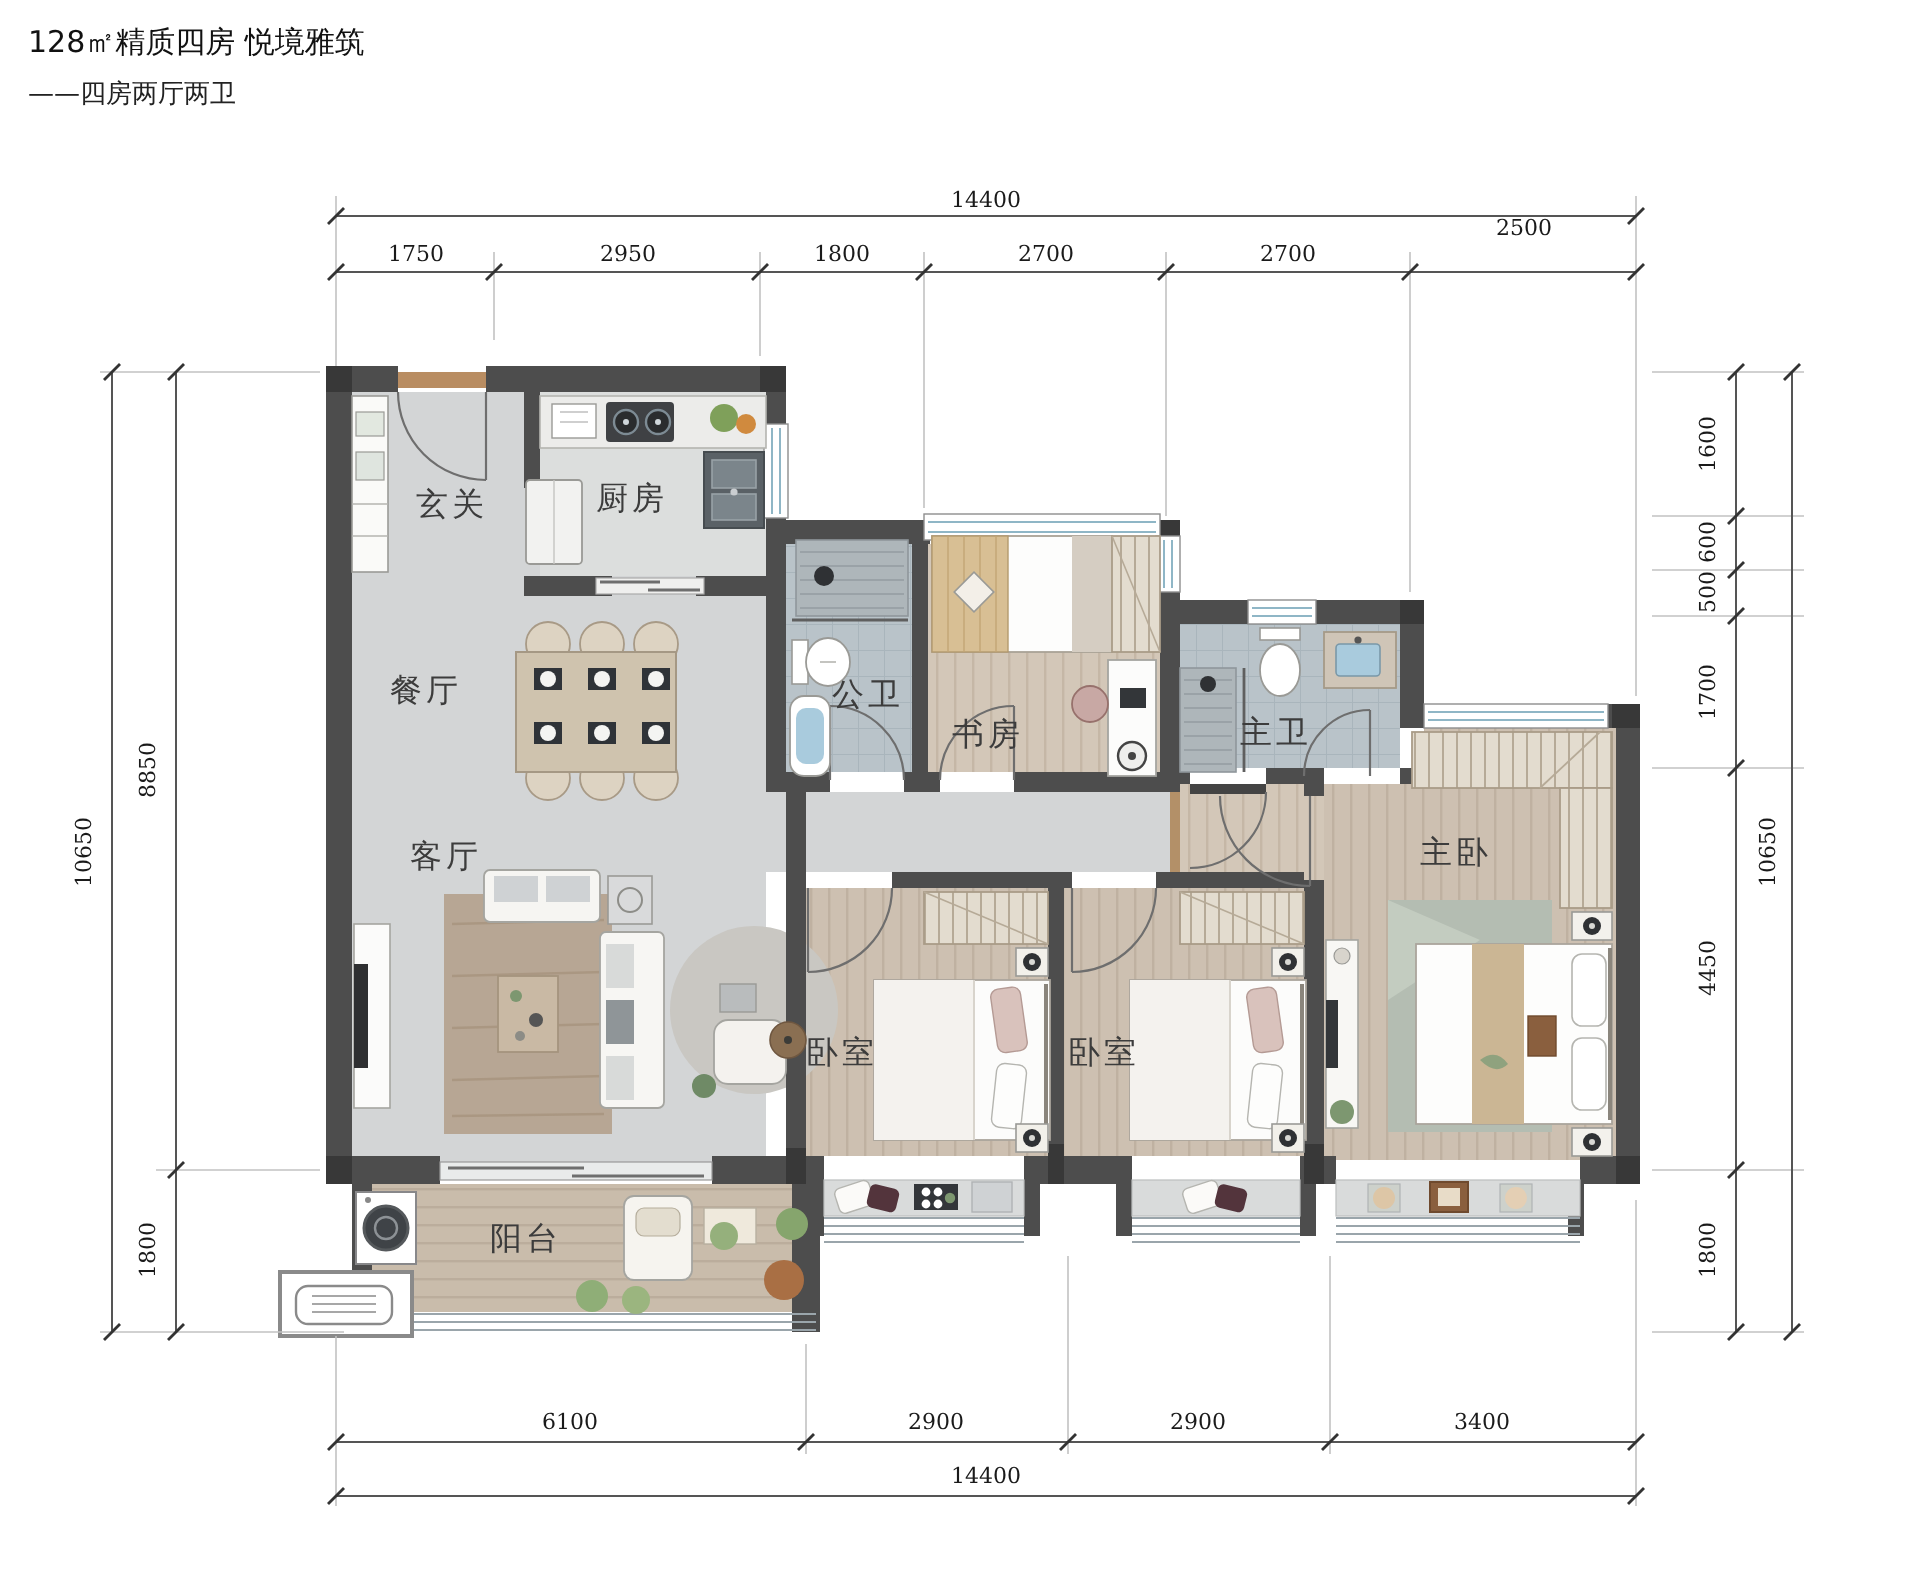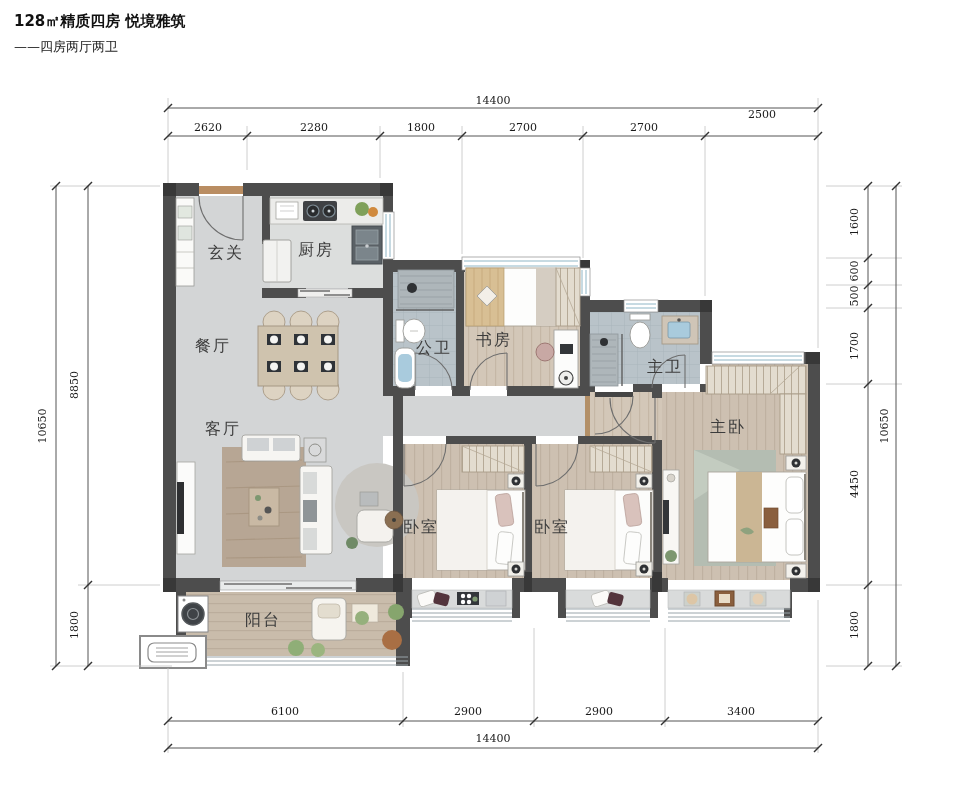--- a/index.html
+++ b/index.html
@@ -1,18 +1,18 @@
 <!DOCTYPE html>
 <html><head>
 <meta charset="utf-8">
 <style>
   html,body{margin:0;padding:0;background:#ffffff;}
   #canvas{position:relative;width:956px;height:791px;background:#ffffff;overflow:hidden;
           font-family:"DejaVu Sans","Liberation Sans",sans-serif;}
-  .title{position:absolute;left:14px;top:12px;font-size:15px;font-weight:bold;color:#111;}
+  .title{position:absolute;left:14px;top:12px;font-size:15px;font-weight:normal;color:#111;}
   .subtitle{position:absolute;left:14px;top:38px;font-size:13px;color:#222;}
   .rlabel{position:absolute;transform:translate(-50%,-50%);font-size:16px;color:#3c3c3c;
           letter-spacing:2px;white-space:nowrap;}
   .dlabel{position:absolute;transform:translate(-50%,-50%);font-size:11px;color:#1a1a1a;
           font-family:"DejaVu Serif","Liberation Serif",serif;white-space:nowrap;}
   .vdim{transform:translate(-50%,-50%) rotate(-90deg);}
   svg{position:absolute;left:0;top:0;}
 </style>
 </head>
 <body>
@@ -543,30 +543,30 @@
       <line x1="892" y1="190" x2="900" y2="182"></line>
         <line x1="892" y1="670" x2="900" y2="662"></line>
     </g>
   </svg>
 
   <div class="rlabel" style="left:226px;top:253px">玄关</div>
   <div class="rlabel" style="left:316px;top:250px">厨房</div>
   <div class="rlabel" style="left:213px;top:346px">餐厅</div>
   <div class="rlabel" style="left:223px;top:429px">客厅</div>
   <div class="rlabel" style="left:434px;top:348px">公卫</div>
-  <div class="rlabel" style="left:494px;top:340px">书房</div>
-  <div class="rlabel" style="left:665px;top:367px">主卫</div>
+  <div class="rlabel" style="left:494px;top:368px">书房</div>
+  <div class="rlabel" style="left:638px;top:367px">主卫</div>
   <div class="rlabel" style="left:728px;top:427px">主卧</div>
   <div class="rlabel" style="left:421px;top:527px">卧室</div>
   <div class="rlabel" style="left:552px;top:527px">卧室</div>
   <div class="rlabel" style="left:263px;top:620px">阳台</div>
 
   <div class="dlabel" style="left:493px;top:100px">14400</div>
-  <div class="dlabel" style="left:208px;top:127px">2620</div>
-  <div class="dlabel" style="left:314px;top:127px">2280</div>
+  <div class="dlabel" style="left:208px;top:127px">1750</div>
+  <div class="dlabel" style="left:314px;top:127px">2950</div>
   <div class="dlabel" style="left:421px;top:127px">1800</div>
   <div class="dlabel" style="left:523px;top:127px">2700</div>
   <div class="dlabel" style="left:644px;top:127px">2700</div>
   <div class="dlabel" style="left:762px;top:114px">2500</div>
 
   <div class="dlabel" style="left:285px;top:711px">6100</div>
   <div class="dlabel" style="left:468px;top:711px">2900</div>
   <div class="dlabel" style="left:599px;top:711px">2900</div>
   <div class="dlabel" style="left:741px;top:711px">3400</div>
   <div class="dlabel" style="left:493px;top:738px">14400</div>

